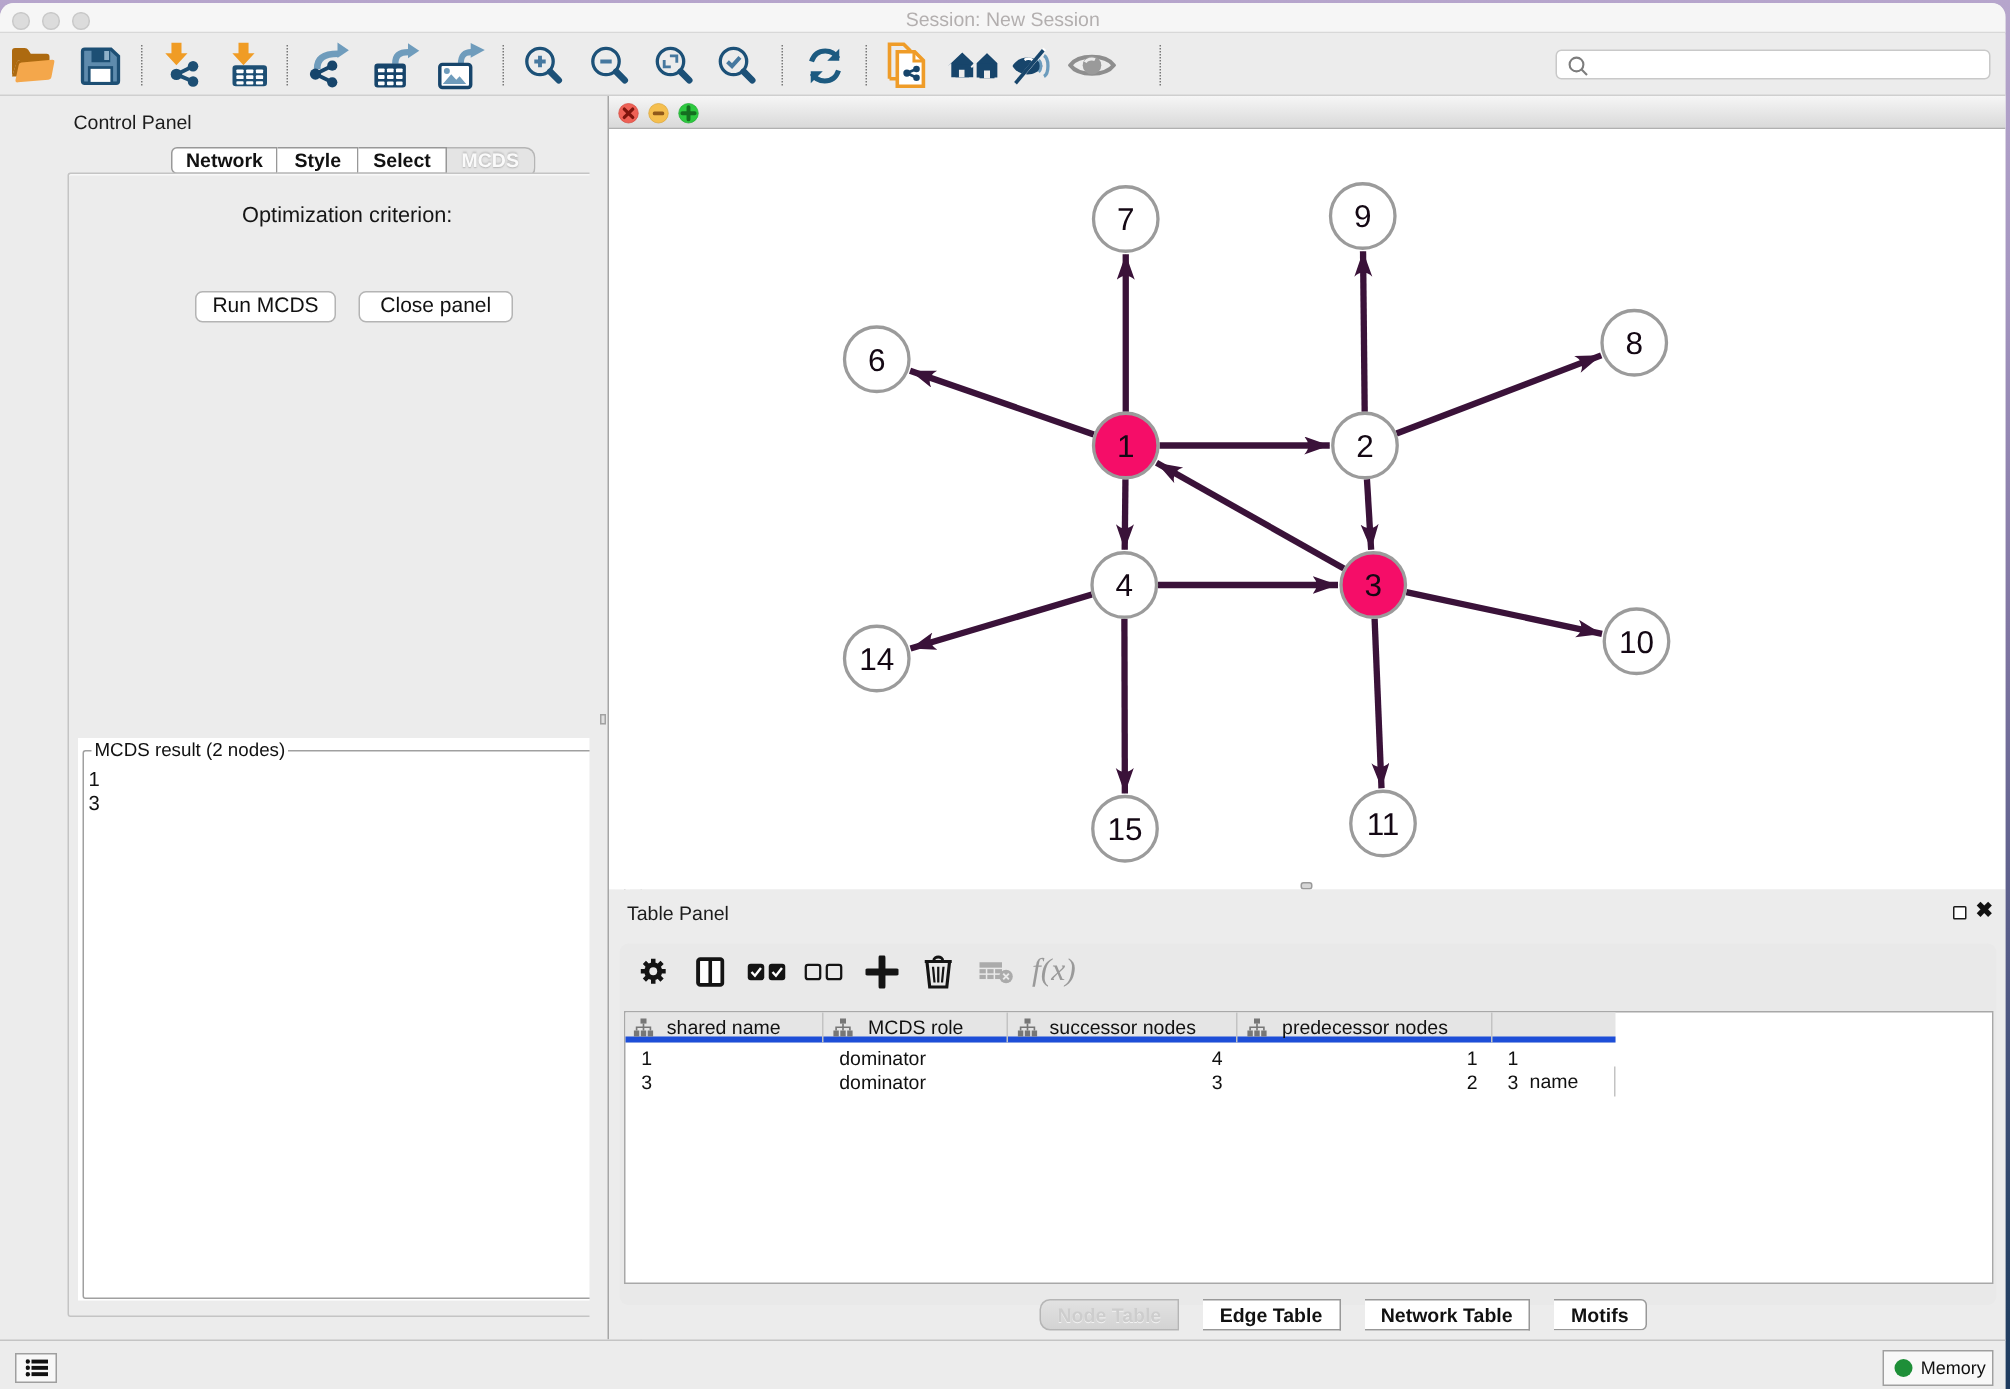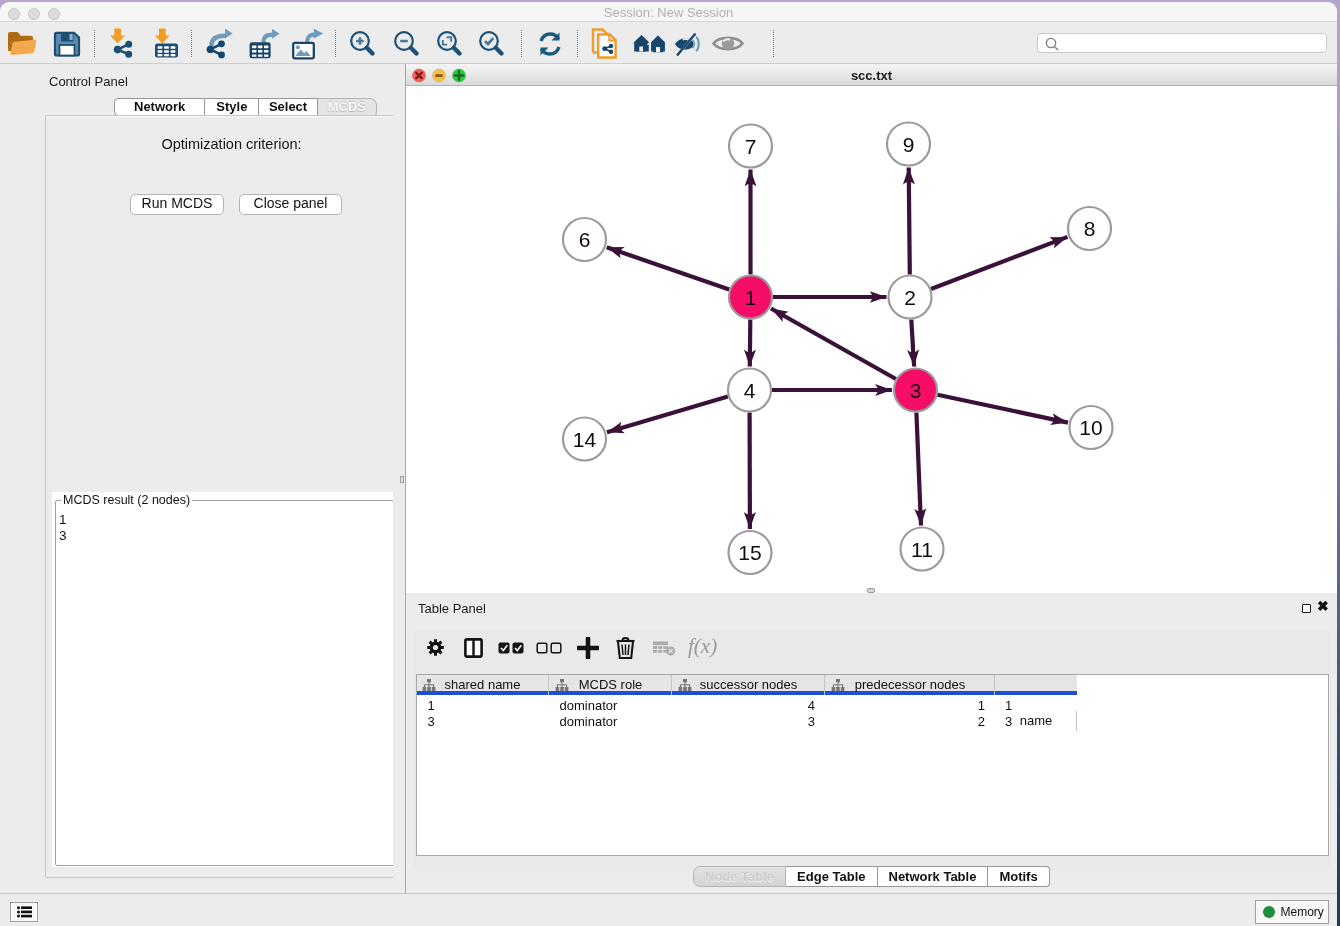--- a/index.html
+++ b/index.html
@@ -15,21 +15,21 @@
 .tbi { position:absolute; top:6px; }
 .tsep { position:absolute; top:7px; height:27px; border-left:1.6px dotted #787878; }
 #searchbox { position:absolute; left:1037px; top:10px; width:290px; height:20px; background:#fff; border:1px solid #c9c9c9; border-radius:4px; }
 
 #cpanel { position:absolute; left:0; top:62px; width:392px; height:829px; background:#ececec; border-right:1px solid #bfbfbf;margin-left:36px; }
 #cptitle { position:absolute; left:13px; top:10px; font-size:13px; color:#1c1c1c; }
 .floatbtn { position:absolute; top:10px; width:9px; height:9px; border:1.5px solid #1a1a1a; background:#fff; border-radius:1px; }
 .closebtn { position:absolute; top:3px; font-size:14px; font-weight:bold; color:#111; }
 
 .tabrow { position:absolute; display:flex; }
-.tab { height:17.5px; font-size:13px; font-weight:bold; color:#111; background:#fff; border:1px solid #989898; border-left:none; text-align:center; line-height:16.5px; padding:0 19px; }
+.tab { height:17.5px; font-size:13px; font-weight:bold; color:#111; background:#fff; border:1px solid #989898; border-left:none; text-align:center; line-height:16.5px; padding:0 9px; }
 .tab.first { border-left:1px solid #989898; border-radius:4px 0 0 4px; }
 .tab.last { border-radius:0 4px 4px 0; }
 .tab.sel { background:#e4e4e4; color:#fafafa; text-shadow:0 1px 1px #b5b5b5, 0 -1px 1px #c8c8c8; border-color:#b5b5b5;text-align:right; }
 .tabrow .tab.sel { height:20.5px; border-radius:0 7px 7px 0; }
 #btabs .tab.sel { background:linear-gradient(#e2e2e2,#d3d3d3); color:#cdcdcd; text-shadow:0 1px 0 #f2f2f2; border-radius:7px 0 0 7px; }
 #tabpanel { position:absolute; left:9px; top:51px; width:375px; height:763px; border:1px solid #c4c4c4; border-radius:2px; background:#ececec; box-shadow: inset 0 1px 0 #f8f8f8; }
 #optlabel { position:absolute; left:0; top:72px; width:100%; text-align:center; font-size:14.5px; color:#161616; }
 #dropdown { position:absolute; left:44px; top:96.5px; width:310px; height:21px; background:#fff; border:1px solid #b4b4b4; border-radius:5px; font-size:14.5px; color:#111; line-height:17px; padding-left:12px; }
 .btn { position:absolute; top:129.5px; height:21px; background:#fff; border:1px solid #b4b4b4; border-radius:5px; font-size:14px; color:#111; text-align:center; line-height:17px; }
 
@@ -48,21 +48,21 @@
 
 #tpanel { position:absolute; left:406px; top:591px; width:931px; height:300px; background:#ececec; }
 #tptitle { position:absolute; left:12px; top:8px; font-size:13px; color:#1c1c1c; }
 #tinner { position:absolute; left:7px; top:36px; width:918px; height:241px; background:#e9e9e9; border-radius:6px; }
 #tablewrap { position:absolute; left:10px; top:81px; width:913px; height:182px; background:#fff; border:1px solid #a8a8a8; }
 #thead { position:absolute; left:0; top:0; width:660px; height:20px; background:#e5e5e5; border-bottom:4px solid #1d4ed8; }
 .th { position:absolute; top:0; height:20px; border-right:1px solid #c3c3c3; font-size:13px; color:#111; text-align:center; line-height:20px; }
 .thicon { position:absolute; top:3px; }
 .cell { position:absolute; font-size:13px; color:#111; }
 
-#btabs { position:absolute; left:287px; top:273px; display:flex; } #btabs .tab { height:20.5px; line-height:19.5px; padding:0 11px !important; }
+#btabs { position:absolute; left:287px; top:273px; display:flex;gap:16px; } #btabs .tab { height:20.5px; line-height:19.5px; padding:0 11px !important; }
 
 #statusbar { position:absolute; left:0; top:891px; width:1337px; height:33px; background:#ececec; border-top:1px solid #c4c4c4; }
 #listbtn { position:absolute; left:10px; top:8px; width:28px; height:20px; background:#f8f8f8; border:1px solid #9f9f9f; }
 #membtn { position:absolute; left:1254.5px; top:6px; width:74px; height:23.5px; background:#f8f8f8; border:1px solid #9f9f9f; font-size:12px; color:#111; }
 </style>
 </head>
 <body>
 <div id="win">
   <div id="titlebar">
     <div class="tl" style="left:8px;"></div>
@@ -248,21 +248,20 @@
       <div id="mcdstitle">MCDS result (2 nodes)</div>
       <div id="mcdsnums">1<br>3</div>
       <div id="mcdssb"></div>
     </div>
   </div>
   <div id="vsplit">
       <div id="vsplith"></div>
     </div>
   <div id="netframe">
     <div id="nettitle">
-      <div id="nettext">scc.txt</div>
       <svg width="70" height="22" style="position:absolute;left:0px;top:0;">
         <circle cx="13" cy="11.5" r="6.5" fill="#ee6156" stroke="#d44e43" stroke-width="0.5"></circle>
         <path d="M10.2 8.7 L15.8 14.3 M15.8 8.7 L10.2 14.3" stroke="#7f150e" stroke-width="2.2" stroke-linecap="round"></path>
         <circle cx="33" cy="11.5" r="6.5" fill="#f5bf4f" stroke="#dba73e" stroke-width="0.5"></circle>
         <rect x="29.2" y="10.3" width="7.6" height="2.6" rx="1" fill="#90591b"></rect>
         <circle cx="53" cy="11.5" r="6.5" fill="#2dc93f" stroke="#24ab35" stroke-width="0.5"></circle>
         <path d="M53 7.4 L53 15.6 M48.9 11.5 L57.1 11.5" stroke="#156e20" stroke-width="2.6" stroke-linecap="round"></path>
       </svg>
     </div>
     <div style="position:absolute;left:461px;top:524px;width:8px;height:5px;background:#d6d6d6;border:1px solid #9a9a9a;border-radius:2px;"></div>

